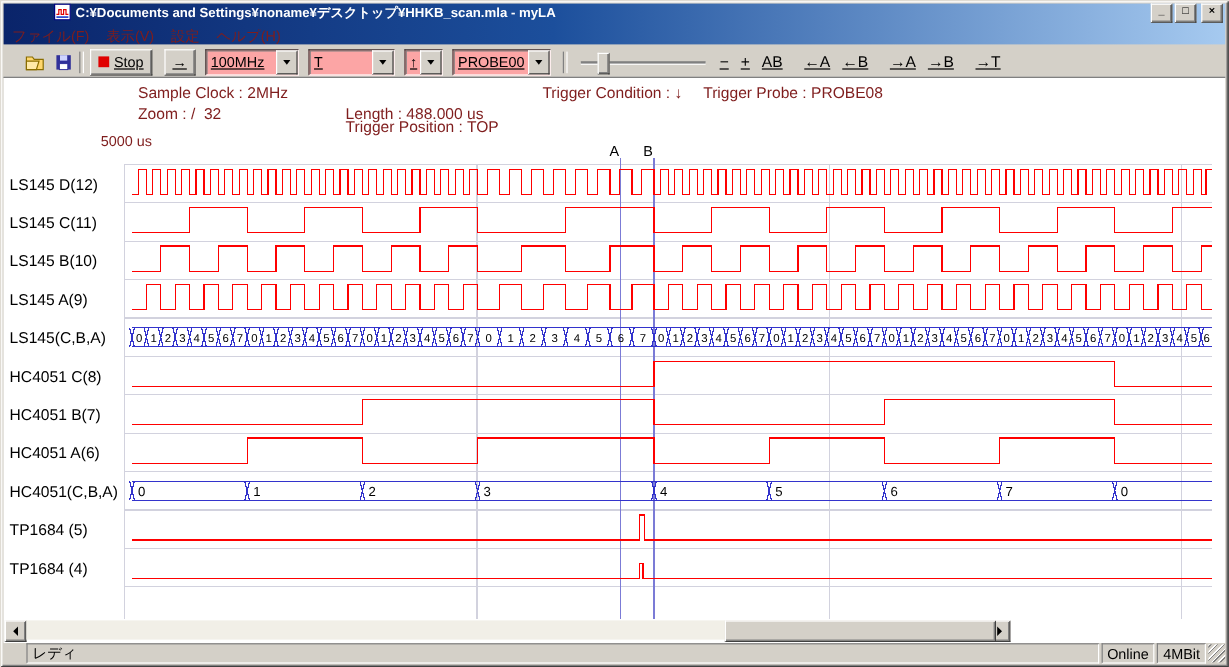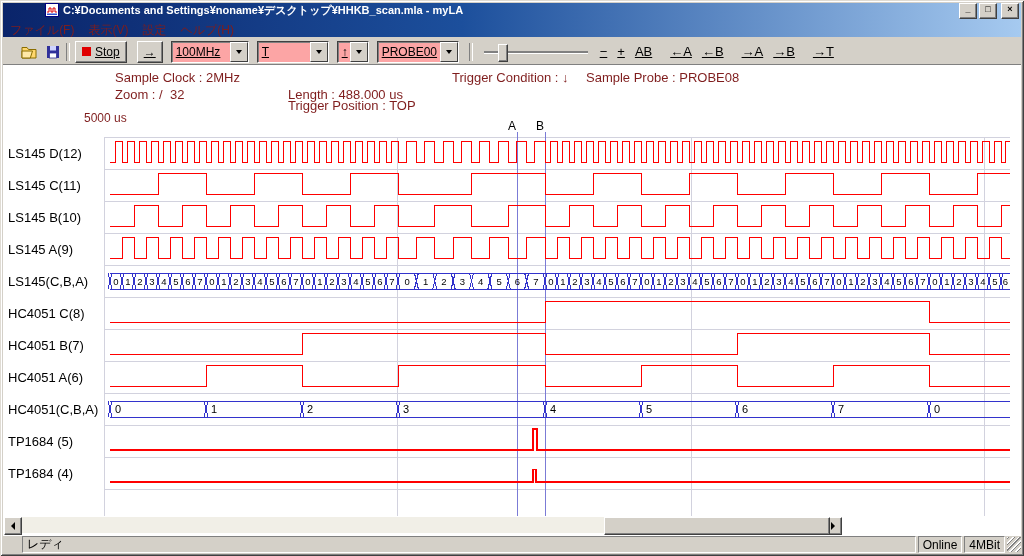--- a/index.html
+++ b/index.html
@@ -151,21 +151,21 @@
     <div class="tb-flat mlB">→A</div>
     <div class="tb-flat">→B</div>
     <div class="tb-flat mlB">→T</div>
   </div>
 
   <div class="client"></div>
 
   <div class="ilabel" style="left:115px;top:70px;">Sample Clock : 2MHz</div>
   <div class="ilabel" style="left:288px;top:70px;margin-top:28px;">Trigger Position : TOP</div>
   <div class="ilabel" style="left:452px;top:70px;">Trigger Condition : ↓</div>
-  <div class="ilabel" style="left:586px;top:70px;">Sample Probe : PROBE08</div>
+  <div class="ilabel" style="left:586px;top:70px;">Trigger Probe : PROBE08</div>
   <div class="ilabel" style="left:115px;top:87px;">Zoom : /  32</div>
   <div class="ilabel" style="left:288px;top:87px;">Length : 488.000 us</div>
   <div class="ilabel" style="left:84px;top:111px;font-size:12px;">5000 us</div>
 
   <svg id="wave-svg" width="1024" height="556">
       <line x1="104" y1="137" x2="1010" y2="137" stroke="#d2d2de" stroke-width="1" shape-rendering="crispEdges"></line>
       <line x1="104" y1="169" x2="1010" y2="169" stroke="#d2d2de" stroke-width="1" shape-rendering="crispEdges"></line>
       <line x1="104" y1="201" x2="1010" y2="201" stroke="#d2d2de" stroke-width="1" shape-rendering="crispEdges"></line>
       <line x1="104" y1="233" x2="1010" y2="233" stroke="#d2d2de" stroke-width="1" shape-rendering="crispEdges"></line>
       <line x1="104" y1="265" x2="1010" y2="265" stroke="#d2d2de" stroke-width="1" shape-rendering="crispEdges"></line>

